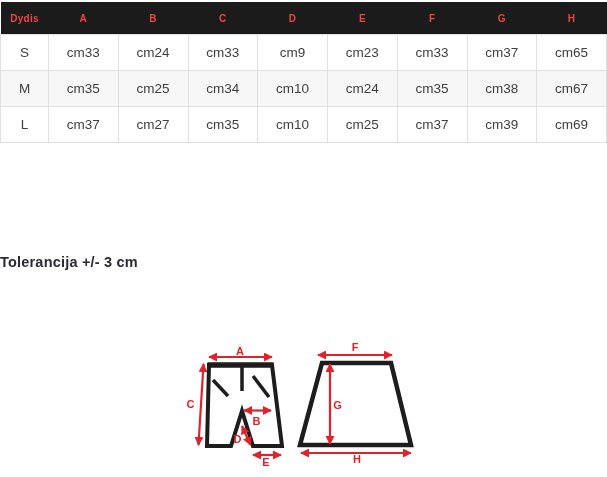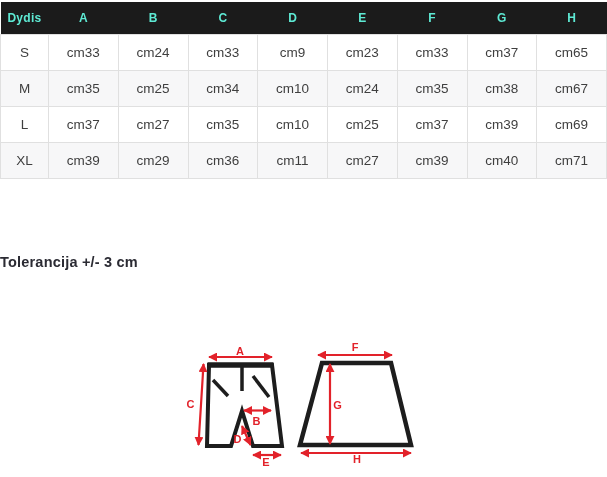--- a/index.html
+++ b/index.html
@@ -19,23 +19,23 @@
   table.size-table {
     position: absolute;
     top: 2px;
     left: 0;
     width: 607px;
     border-collapse: collapse;
     table-layout: fixed;
   }
   table.size-table thead th {
     background: #1b1b1b;
-    color: #5eead4;
+    color: #ef4444;
     height: 30px;
-    font-size: 12px;
+    font-size: 10px;
     font-weight: 700;
     text-align: center;
     letter-spacing: 0.3px;
     border: none;
   }
   table.size-table tbody td {
     height: 33px;
     text-align: center;
     vertical-align: middle;
     font-size: 13.5px;
@@ -132,31 +132,20 @@
         <td>L</td>
         <td>cm37</td>
         <td>cm27</td>
         <td>cm35</td>
         <td>cm10</td>
         <td>cm25</td>
         <td>cm37</td>
         <td>cm39</td>
         <td>cm69</td>
       </tr>
-      <tr>
-        <td>XL</td>
-        <td>cm39</td>
-        <td>cm29</td>
-        <td>cm36</td>
-        <td>cm11</td>
-        <td>cm27</td>
-        <td>cm39</td>
-        <td>cm40</td>
-        <td>cm71</td>
-      </tr>
     </tbody>
 </table>
 
 <div class="tolerance-note">Tolerancija +/- 3 cm</div>
 
 <svg class="diagram" viewBox="185 340 235 137">
   <defs>
     <marker id="ah" viewBox="0 0 10 10" refX="9" refY="5" markerWidth="9" markerHeight="9" orient="auto-start-reverse" markerUnits="userSpaceOnUse">
       <path d="M0,0 L10,5 L0,10 Z" fill="#e2222a"></path>
     </marker>

